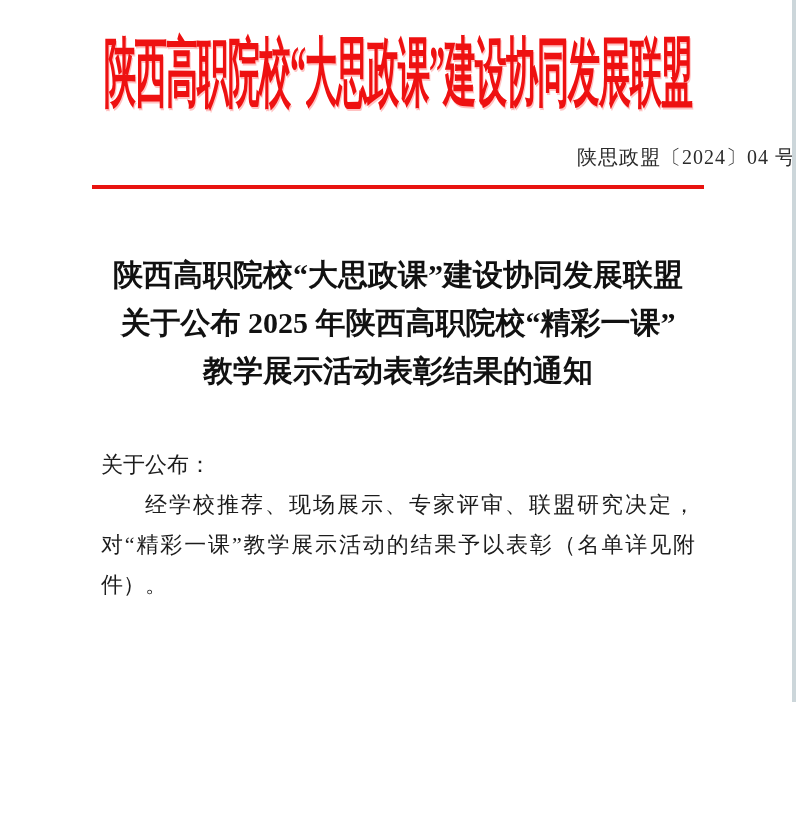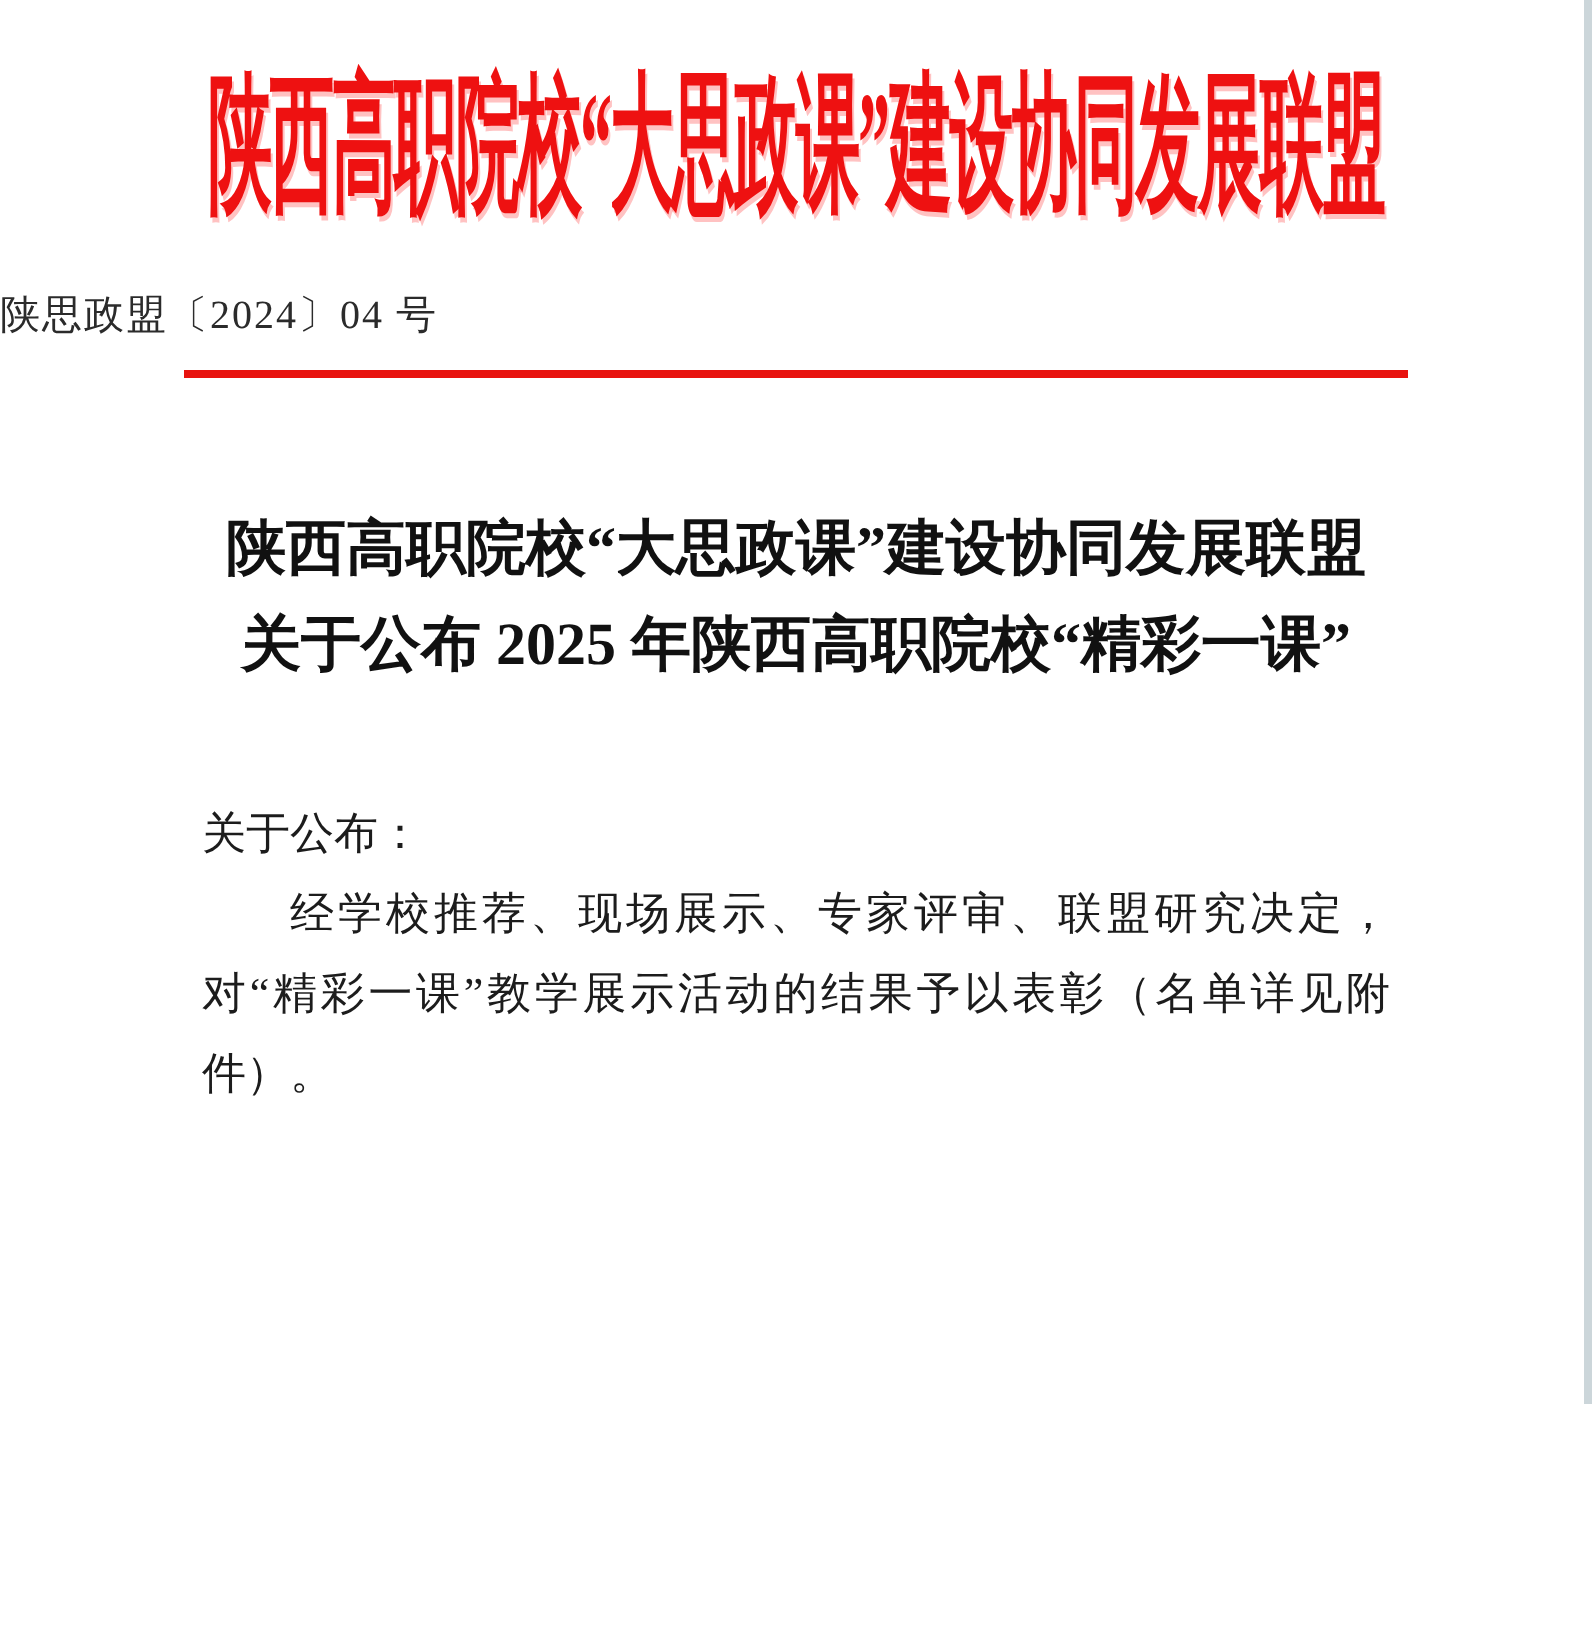--- a/index.html
+++ b/index.html
@@ -32,21 +32,21 @@
     font-weight: bold;
     color: var(--header-red, #ee1111);
     white-space: nowrap;
     letter-spacing: -1px;
     transform: scaleY(2.35);
     transform-origin: center center;
     text-shadow: 1px 1px 0 rgba(255, 120, 120, 0.45);
   }
   .doc-number {
     margin-top: 22px;
-    text-align: left;
+    text-align: right;
     font-size: 20px;
     letter-spacing: 1px;
     color: #2b2b2b;
   }
   .red-line {
     width: 612px;
     height: 4px;
     margin: 14px auto 0;
     background: var(--line-red, #e8130f);
   }
@@ -80,20 +80,21 @@
     <span class="org-header-text">陕西高职院校“大思政课”建设协同发展联盟</span>
   </div>
 
   <div class="doc-number">陕思政盟〔2024〕04 号</div>
 
   <div class="red-line"></div>
 
   <h1 class="doc-title">
     <span class="title-line">陕西高职院校“大思政课”建设协同发展联盟</span>
     <span class="title-line">关于公布 2025 年陕西高职院校“精彩一课”</span>
+    <span class="title-line">教学展示活动表彰结果的通知</span>
   </h1>
 
   <div class="doc-body">
     <p class="salutation">关于公布：</p>
     <p class="para">经学校推荐、现场展示、专家评审、联盟研究决定，对“精彩一课”教学展示活动的结果予以表彰（名单详见附件）。</p>
   </div>
 
   <div class="edge-strip"></div>
 
 </div>

